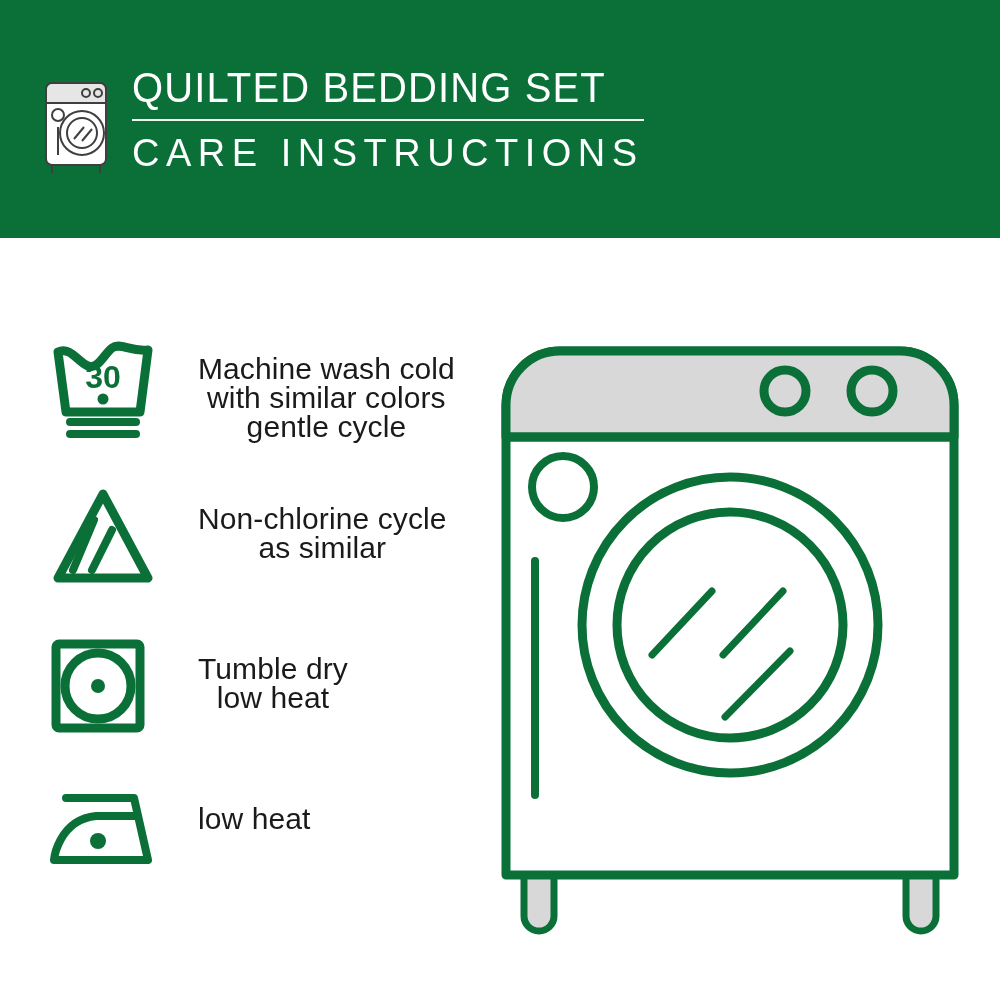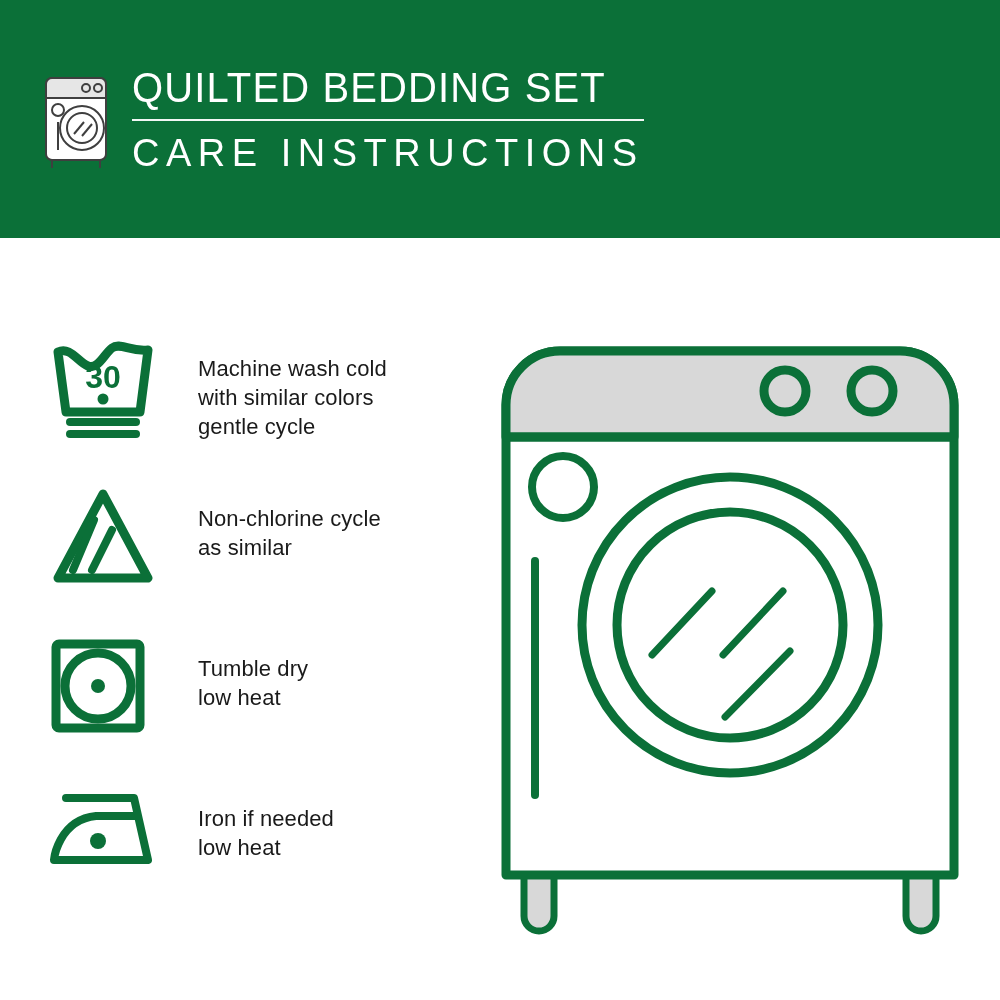--- a/index.html
+++ b/index.html
@@ -28,21 +28,21 @@
     width: 1000px;
     height: 238px;
     background: #0b7038;
     box-sizing: border-box;
   }
   .header-inner {
     position: absolute;
     left: 42px;
     top: 62px;
     display: flex;
-    align-items: center;
+    align-items: flex-end;
   }
   .brand-logo {
     width: 72px;
     height: 102px;
     flex: 0 0 auto;
     margin-right: 18px;
     margin-top: 4px;
   }
   .title-block {
     display: flex;
@@ -91,24 +91,25 @@
     width: 120px;
     flex: 0 0 120px;
     display: flex;
     align-items: flex-start;
     padding-top: 6px;
   }
   .care-text {
     padding-left: 30px;
     padding-top: 24px;
     color: #1a1a1a;
-    font-size: 22px;
+    font-size: 30px;
     line-height: 29px;
     font-weight: 400;
     letter-spacing: 0.1px;
+    text-align: center;
   }
   .care-text .line { display: block; white-space: nowrap; }
 
   
   .machine-illustration {
     position: absolute;
     left: 480px;
     top: 325px;
     width: 500px;
     height: 620px;
@@ -195,21 +196,20 @@
     </div>
 
     <div class="care-row">
       <div class="care-symbol">
         <svg width="110" height="84" viewBox="0 0 110 84">
           <path d="M18 12 L 86 12 L 100 74 L 6 74 C 6 74, 10 34, 48 30 L 86 30" fill="none" stroke="#0b7038" stroke-width="8" stroke-linejoin="round" stroke-linecap="round"></path>
           <circle cx="50" cy="55" r="8" fill="#0b7038"></circle>
         </svg>
       </div>
       <div class="care-text">
-        <span class="line">Iron if needed</span>
         <span class="line">low heat</span>
       </div>
     </div>
 
   </div>
 
   <svg class="machine-illustration" viewBox="0 0 500 620">
 
     <path d="M44 545 h30 v46 a15 15 0 0 1 -30 0 z" fill="#d8d8d8" stroke="#0b7038" stroke-width="7" stroke-linejoin="round"></path>
     <path d="M426 545 h30 v46 a15 15 0 0 1 -30 0 z" fill="#d8d8d8" stroke="#0b7038" stroke-width="7" stroke-linejoin="round"></path>

